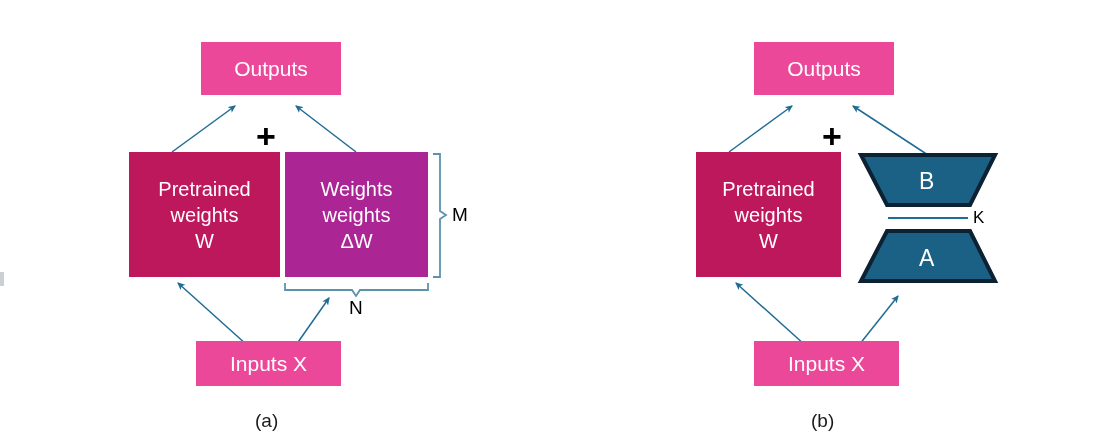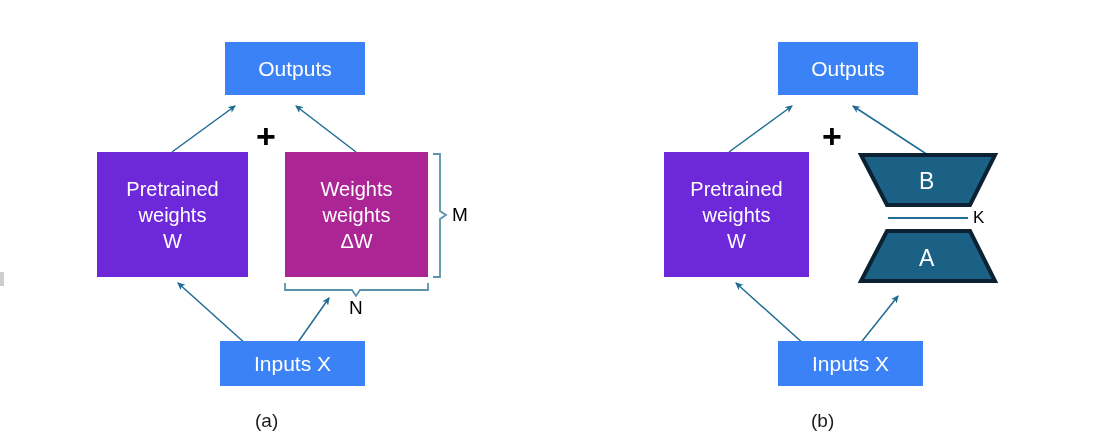--- a/index.html
+++ b/index.html
@@ -20,22 +20,22 @@
   .node {
     position: absolute;
     display: flex;
     align-items: center;
     justify-content: center;
     text-align: center;
     color: #ffffff;
     line-height: 1.30;
     box-sizing: border-box;
   }
-  .node-dark  { background: #3b82f6; margin-left: 24px; }
-  .node-gray  { background: #6d28d9; }
+  .node-dark  { background: #ec4899; }
+  .node-gray  { background: #be185d; margin-left: 32px; }
   .node-mag   { background: #AC2595; }
 
   .label-plain {
     position: absolute;
     color: #000000;
     font-size: 19px;
     line-height: 1;
     white-space: nowrap;
   }
   .caption {

